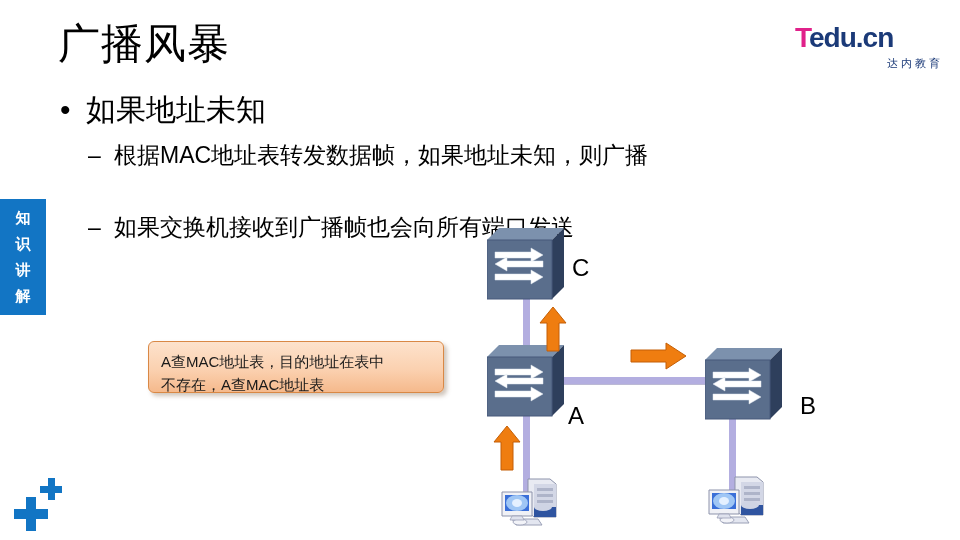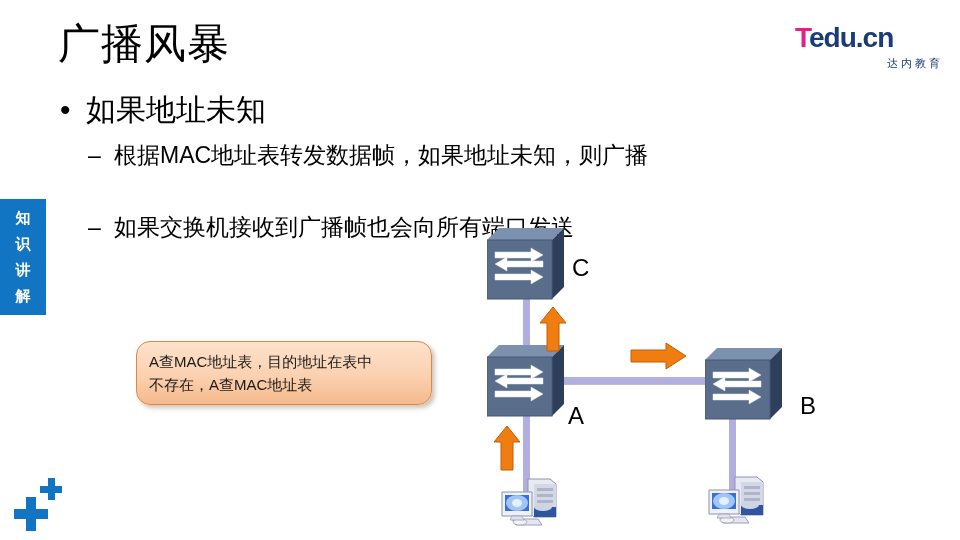--- a/index.html
+++ b/index.html
@@ -108,26 +108,26 @@
   .plus-big { left: 14px; top: 497px; width: 34px; height: 34px; }
   .plus-big::before { left: 12px; top: 0; width: 10px; height: 34px; }
   .plus-big::after  { left: 0; top: 12px; width: 34px; height: 10px; }
   .plus-small { left: 40px; top: 478px; width: 22px; height: 22px; }
   .plus-small::before { left: 8px; top: 0; width: 7px; height: 22px; }
   .plus-small::after  { left: 0; top: 8px; width: 22px; height: 7px; }
 
   
   .callout {
     position: absolute;
-    left: 136px;
+    left: 148px;
     top: 341px;
     width: 296px;
-    height: 64px;
+    height: 52px;
     border: 1px solid #d98845;
-    border-radius: 14px;
+    border-radius: 6px;
     background: linear-gradient(180deg, #fde2cc 0%, #fbd1b0 55%, #f5b98c 100%);
     box-shadow: 3px 3px 4px rgba(120,90,60,0.35);
     box-sizing: border-box;
     padding: 8px 10px 0 12px;
     font-size: 15px;
     color: #1a1a1a;
     line-height: 23px;
   }
 
   

